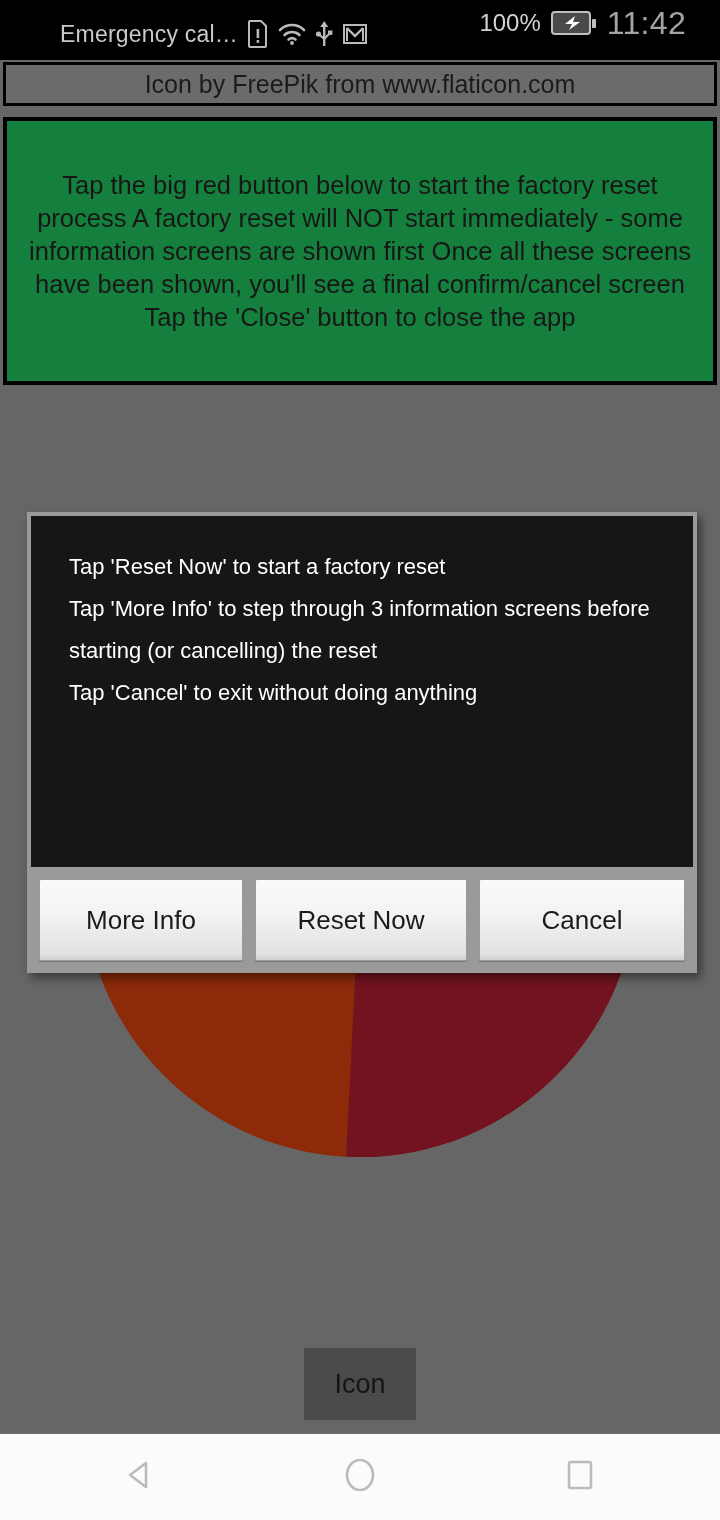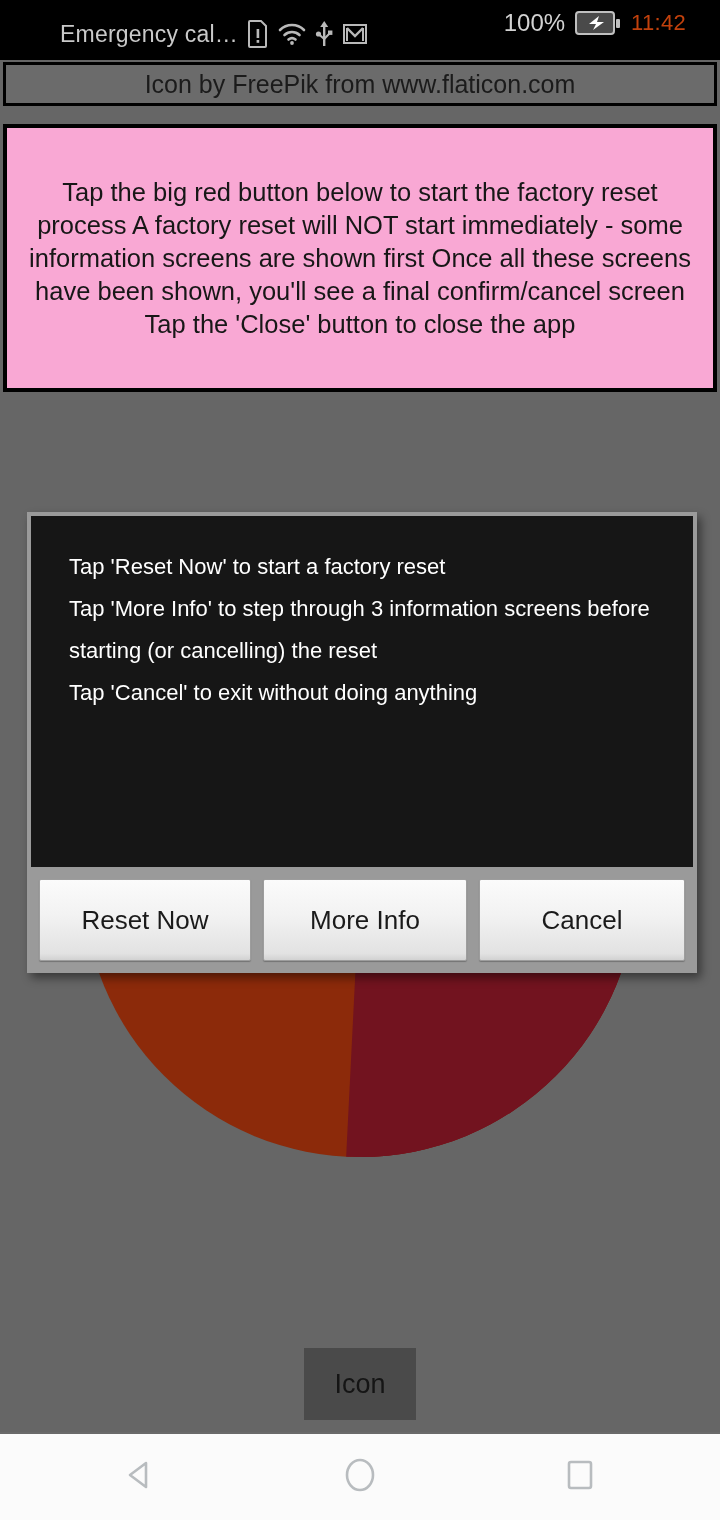--- a/index.html
+++ b/index.html
@@ -29,37 +29,37 @@
     margin-left:60px;
     margin-top:8px;
   }
   .sb-carrier { font-size:23px; color:#c9c9c9; letter-spacing:.2px; white-space:nowrap; }
   .sb-ico { display:inline-flex; align-items:center; justify-content:center; }
   .sb-right {
     position:absolute; right:34px; top:0; height:46px;
     display:flex; align-items:center; gap:10px;
   }
   .sb-batt-pct { font-size:24px; color:#d2d2d2; }
-  .sb-time { font-size:22px; color:#c2410c; letter-spacing:.3px; }
+  .sb-time { font-size:32px; color:#a3a3a3; letter-spacing:.3px; }
 
   
   .credit-banner {
     position:absolute; left:3px; top:62px;
     width:714px; height:44px;
     background:#6b6b6b;
     border:3px solid #000000;
     display:flex; align-items:center; justify-content:center;
   }
   .credit-text { font-size:25px; color:#1b1b1b; }
 
   
   .info-box {
-    position:absolute; left:3px; top:124px;
+    position:absolute; left:3px; top:117px;
     width:714px; height:268px;
-    background:#f9a8d4;
+    background:#15803d;
     border:4px solid #000000;
     display:flex; align-items:center; justify-content:center;
     padding:2px 12px;
   }
   .info-text {
     font-size:25.5px; line-height:33px; color:#171717;
     text-align:center; width:100%;
   }
 
   
@@ -218,22 +218,22 @@
     </svg>
   </div>
 
   <div class="dialog">
     <div class="dialog-body">
       <div class="dialog-msg">Tap 'Reset Now' to start a factory reset
 Tap 'More Info' to step through 3 information screens before starting (or cancelling) the reset
 Tap 'Cancel' to exit without doing anything</div>
     </div>
     <div class="dialog-actions">
+      <button class="dlg-btn b2">More Info</button>
       <button class="dlg-btn b1">Reset Now</button>
-      <button class="dlg-btn b2">More Info</button>
       <button class="dlg-btn b3">Cancel</button>
     </div>
   </div>
 
   <button class="close-btn">Icon</button>
 
   <div class="navbar">
     <div class="nav-btn">
       <span>
         <svg width="40" height="40" viewBox="0 0 40 40">

